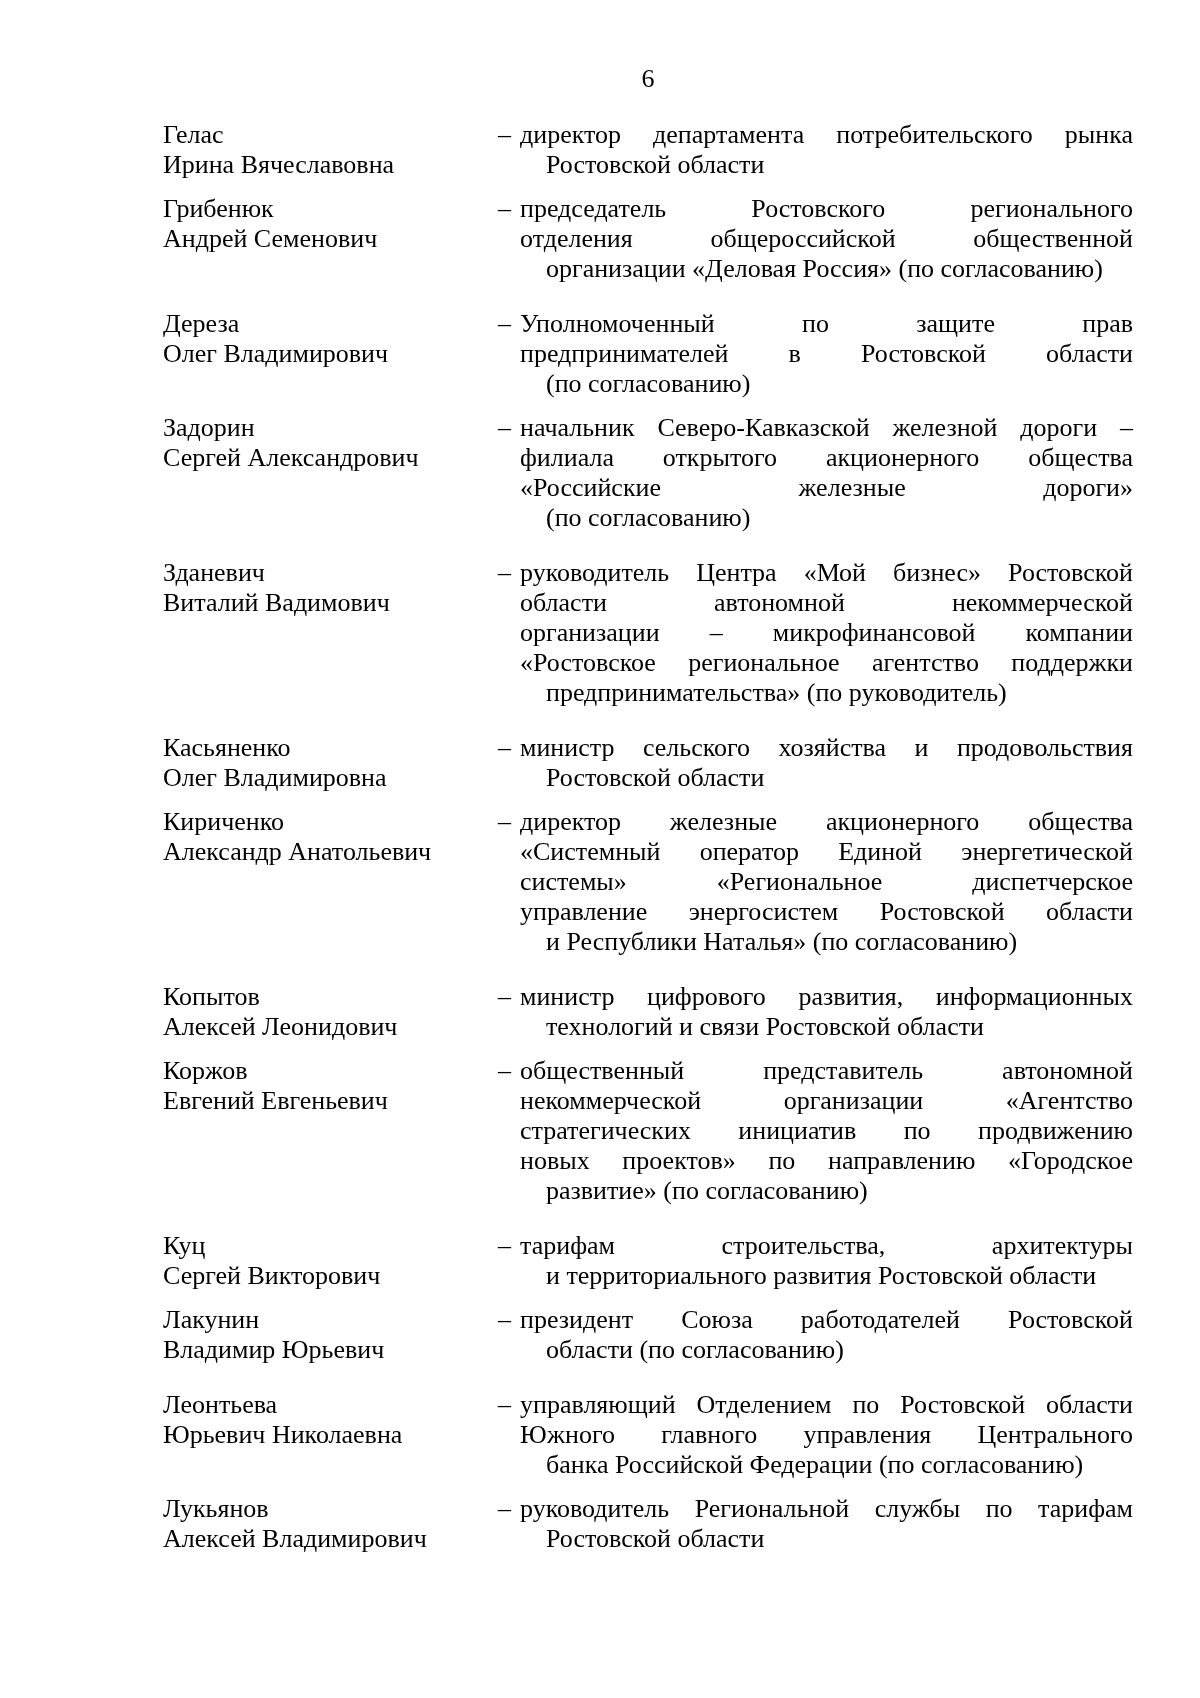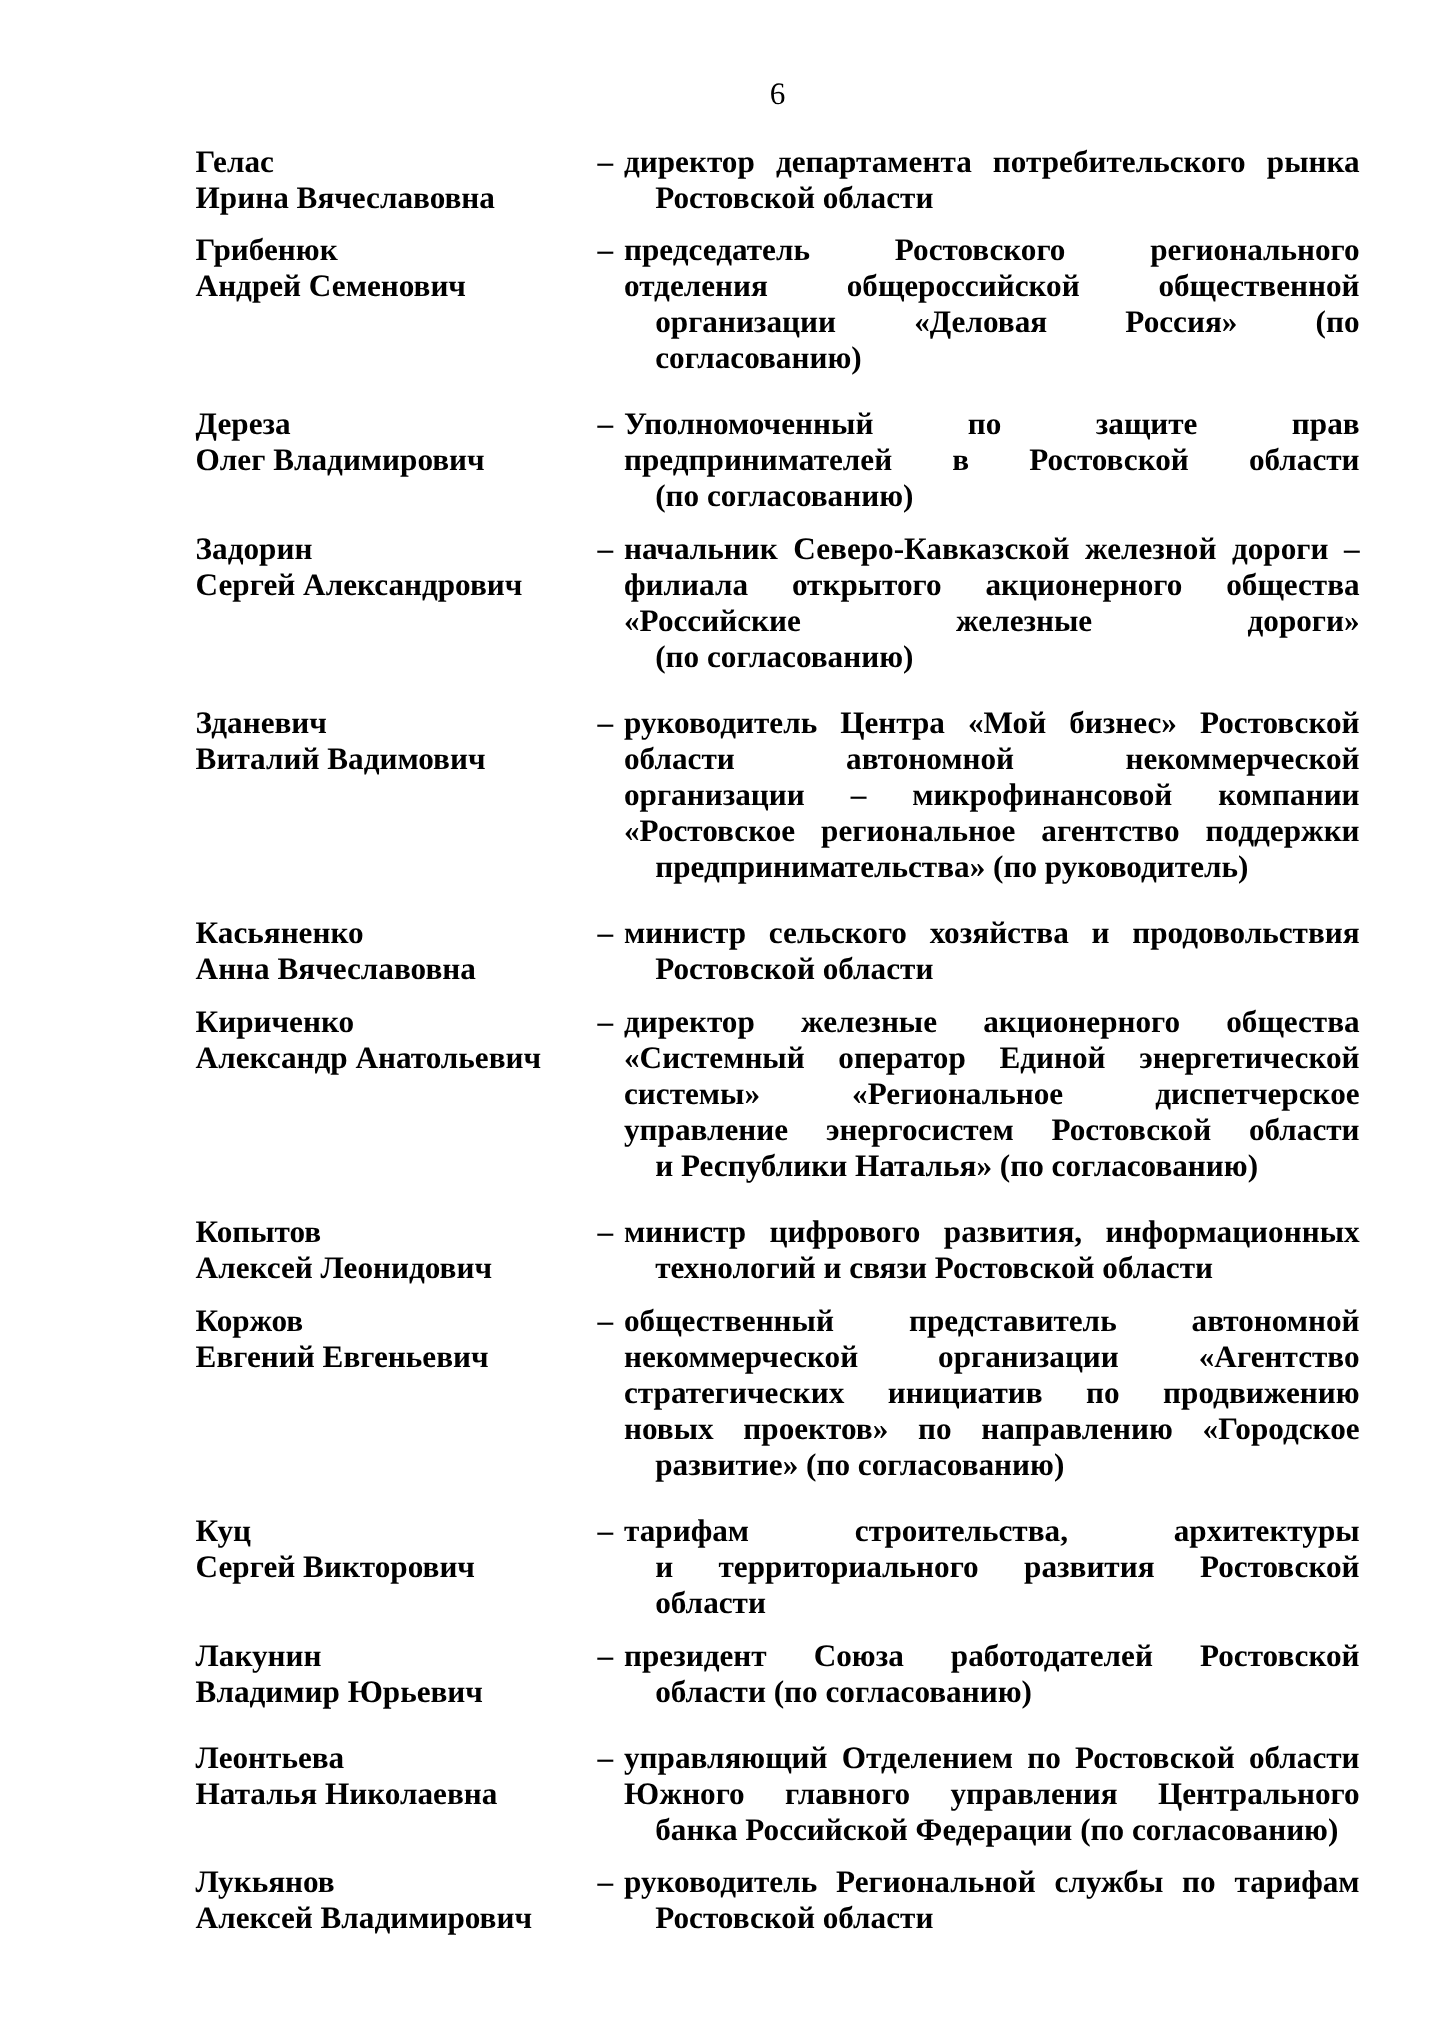--- a/index.html
+++ b/index.html
@@ -23,21 +23,20 @@
     padding: 64px 67px 0 163px;
   }
   .page-number {
     text-align: center;
     margin-bottom: 26px;
   }
   .entry {
     display: grid;
     grid-template-columns: 335px 1fr;
     align-items: start;
-    font-weight: bold;
   }
   .entry + .entry { margin-top: 14px; }
   .entry.gap-lg { margin-top: 25px; }
   .name-col { }
   .desc-col {
     position: relative;
     padding-left: 22px;
   }
   .dash {
     position: absolute;
@@ -123,21 +122,21 @@
       <div class="pline">области автономной некоммерческой</div>
       <div class="pline">организации – микрофинансовой компании</div>
       <div class="pline">«Ростовское региональное агентство поддержки</div>
       <div class="pline last">предпринимательства» (по руководитель)</div>
     </div>
   </div>
 
   <div class="entry gap-lg">
     <div class="name-col">
       <div>Касьяненко</div>
-      <div>Анна Вячеславовна</div>
+      <div>Олег Владимировна</div>
     </div>
     <div class="desc-col">
       <span class="dash">–</span>
       <div class="pline">министр сельского хозяйства и продовольствия</div>
       <div class="pline last">Ростовской области</div>
     </div>
   </div>
 
   <div class="entry">
     <div class="name-col">
@@ -201,21 +200,21 @@
     <div class="desc-col">
       <span class="dash">–</span>
       <div class="pline">президент Союза работодателей Ростовской</div>
       <div class="pline last">области (по согласованию)</div>
     </div>
   </div>
 
   <div class="entry gap-lg">
     <div class="name-col">
       <div>Леонтьева</div>
-      <div>Наталья Николаевна</div>
+      <div>Юрьевич Николаевна</div>
     </div>
     <div class="desc-col">
       <span class="dash">–</span>
       <div class="pline">управляющий Отделением по Ростовской области</div>
       <div class="pline">Южного главного управления Центрального</div>
       <div class="pline last">банка Российской Федерации (по согласованию)</div>
     </div>
   </div>
 
   <div class="entry">

